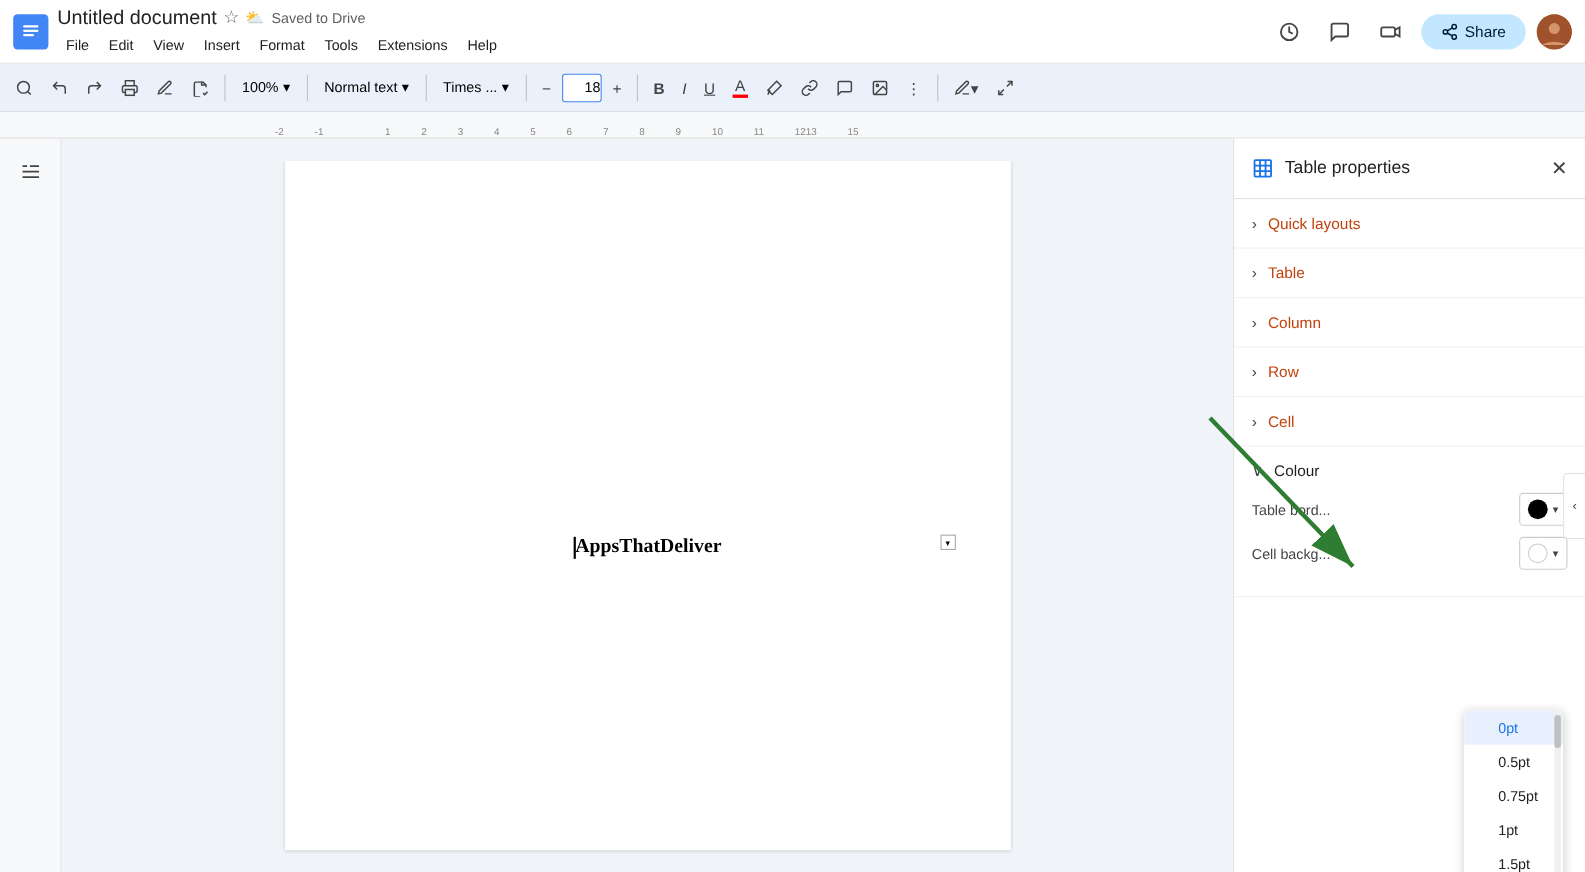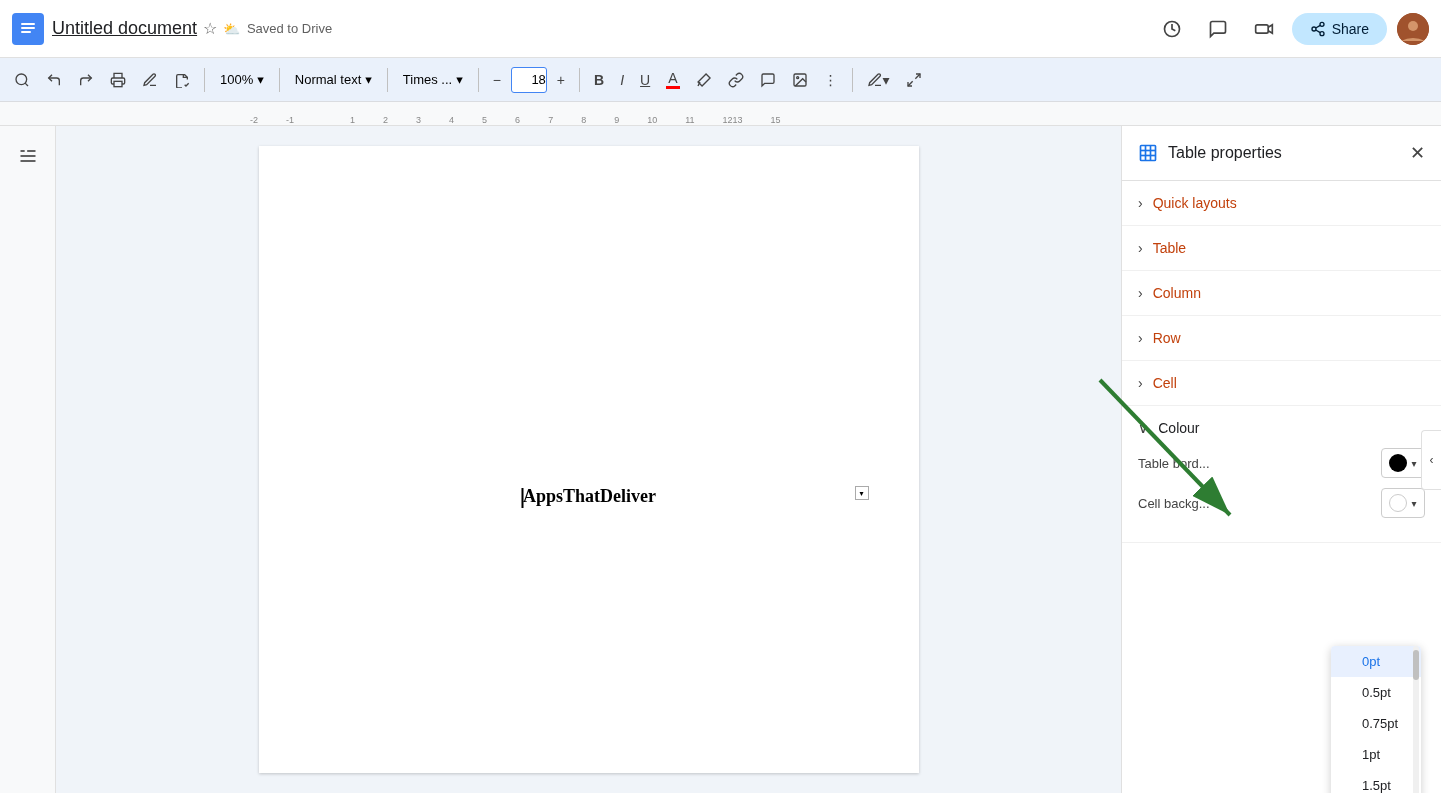--- a/index.html
+++ b/index.html
@@ -318,26 +318,36 @@
   <div id="doc-icon">
     <svg width="20" height="24" viewBox="0 0 20 24" fill="none">
       <rect width="20" height="24" rx="2" fill="#4285f4"></rect>
       <rect x="3" y="6" width="14" height="2" rx="1" fill="white"></rect>
       <rect x="3" y="10" width="14" height="2" rx="1" fill="white"></rect>
       <rect x="3" y="14" width="10" height="2" rx="1" fill="white"></rect>
     </svg>
   </div>
   <div id="title-area">
     <div id="doc-title">
-      <span style="cursor:pointer;text-decoration:underline;">Untitled document</span>
+      <span style="cursor:pointer;">Untitled document</span>
       <span class="star">☆</span>
       <span class="drive-icon">⛅</span>
       <span class="saved">
         <span>Saved to Drive</span>
       </span>
+    </div>
+    <div id="menu-bar">
+      <span class="menu-item">File</span>
+      <span class="menu-item">Edit</span>
+      <span class="menu-item">View</span>
+      <span class="menu-item">Insert</span>
+      <span class="menu-item">Format</span>
+      <span class="menu-item">Tools</span>
+      <span class="menu-item">Extensions</span>
+      <span class="menu-item">Help</span>
     </div>
   </div>
   <div id="topbar-right">
     <button class="icon-btn" title="Version history">
       <svg width="20" height="20" viewBox="0 0 24 24" fill="none" stroke="#444" stroke-width="2">
           <circle cx="12" cy="12" r="9"></circle>
           <polyline points="12 6 12 12 16 14"></polyline>
         </svg>
     </button>
     <button class="icon-btn" title="Comments">

